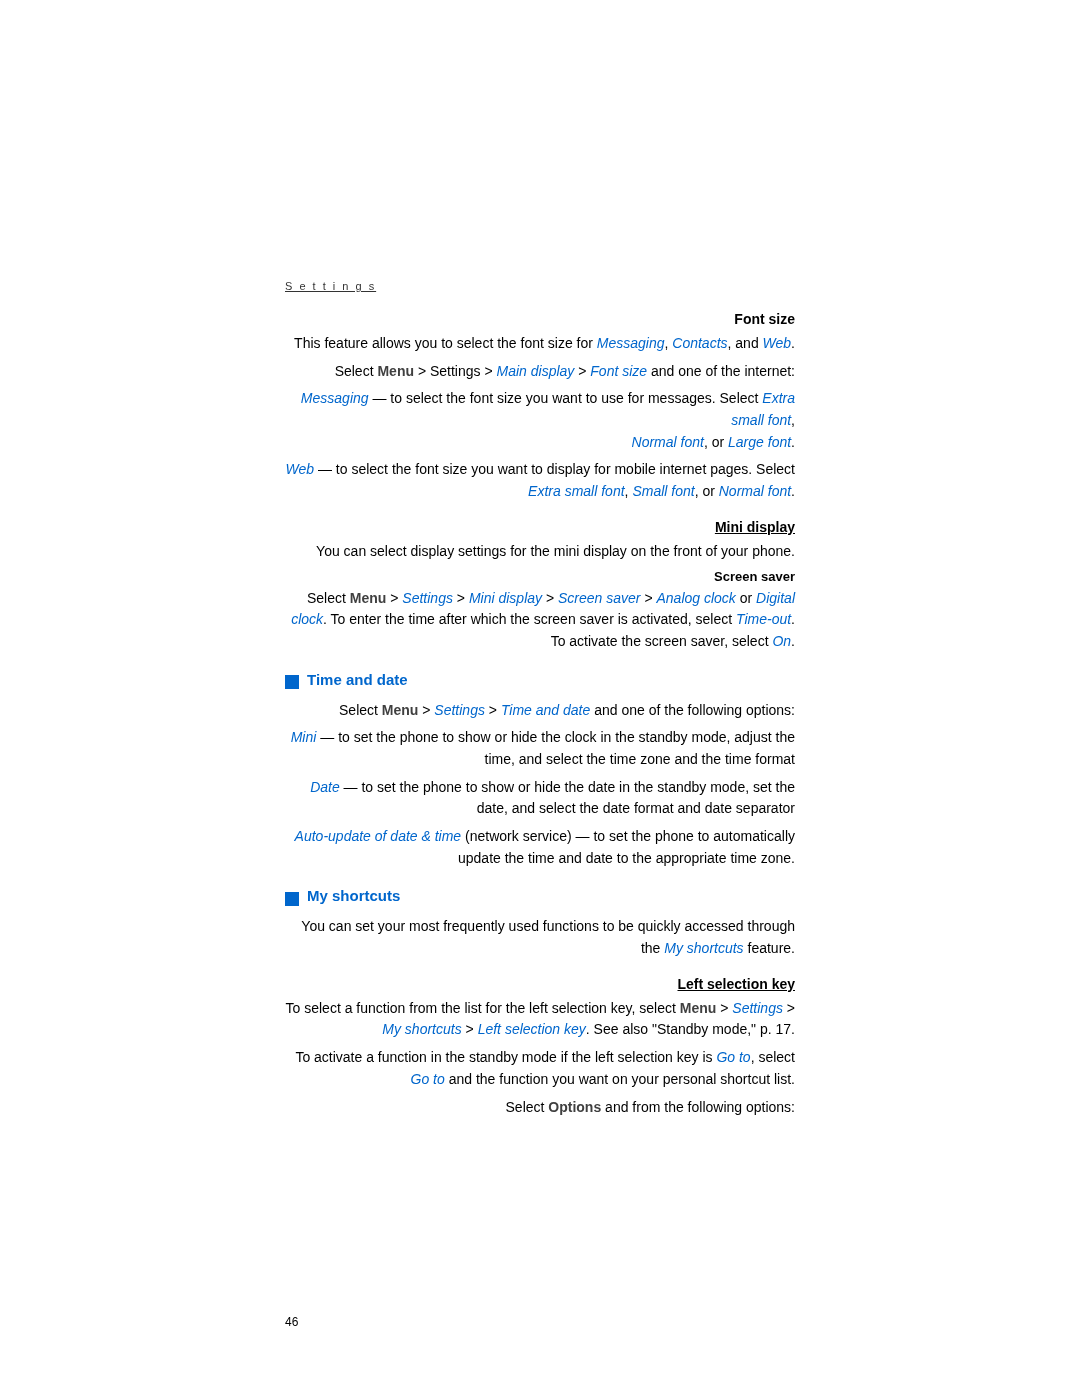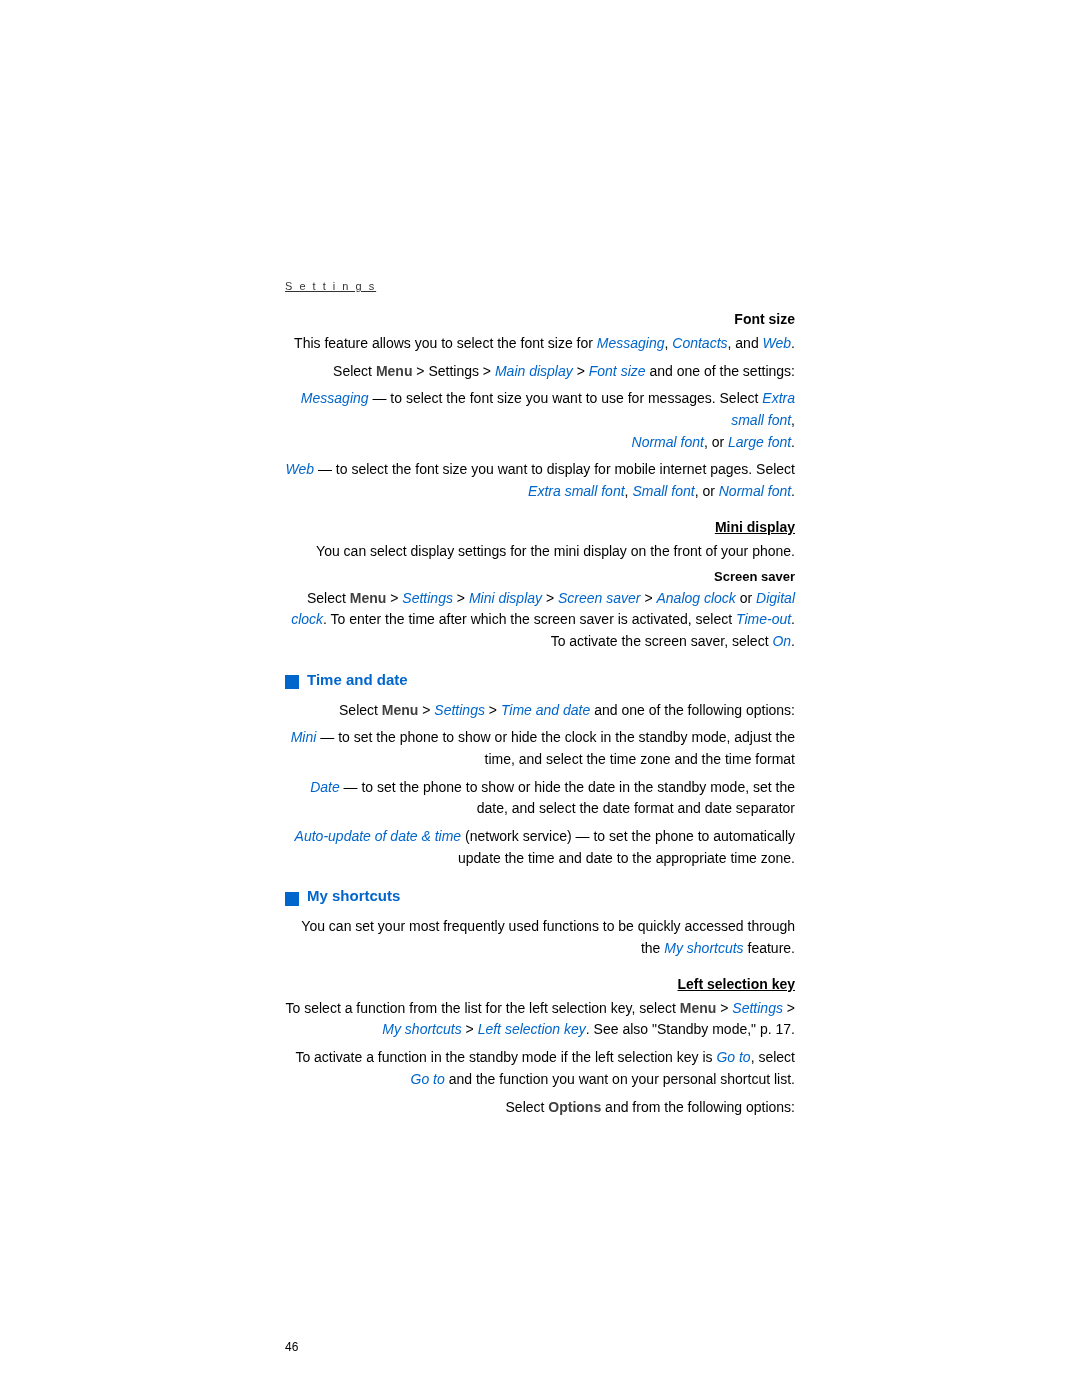--- a/index.html
+++ b/index.html
@@ -90,40 +90,40 @@
     }
     .section {
       margin-bottom: 10px;
       text-align: right;
     }
     .subsection {
       margin-bottom: 8px;
     }
     .page-number {
       position: absolute;
-      bottom: 43px;
+      bottom: 68px;
       left: 285px;
       font-size: 12px;
       color: #000;
     }
   </style>
 </head>
 <body>
 
 <div class="page">
 
   <div class="settings-label">S e t t i n g s</div>
 
   <div class="section">
     <h2>Font size</h2>
     <p>
       <span>This feature allows you to select the font size for </span><span class="link-italic">Messaging</span><span>, </span><span class="link-italic">Contacts</span><span>, and </span><span class="link-italic">Web</span><span>.</span>
     </p>
     <p>
-      <span>Select </span><span class="bold link">Menu</span><span> &gt; Settings &gt; </span><span class="link-italic">Main display</span><span> &gt; </span><span class="link-italic">Font size</span><span> and one of the settings:</span>
+      <span>Select </span><span class="bold link">Menu</span><span> &gt; Settings &gt; </span><span class="link-italic">Main display</span><span> &gt; </span><span class="link-italic">Font size</span><span> and one of the internet:</span>
     </p>
     <p>
       <span class="link-italic">Messaging</span><span> — to select the font size you want to use for messages. Select </span><span class="link-italic">Extra small font</span><span>,<br></span><span class="link-italic">Normal font</span><span>, or </span><span class="link-italic">Large font</span><span>.</span>
     </p>
     <p>
       <span class="link-italic">Web</span><span> — to select the font size you want to display for mobile internet pages. Select </span><span class="link-italic">Extra small font</span><span>, </span><span class="link-italic">Small font</span><span>, or </span><span class="link-italic">Normal font</span><span>.</span>
     </p>
   </div>
 
   <div class="section">

